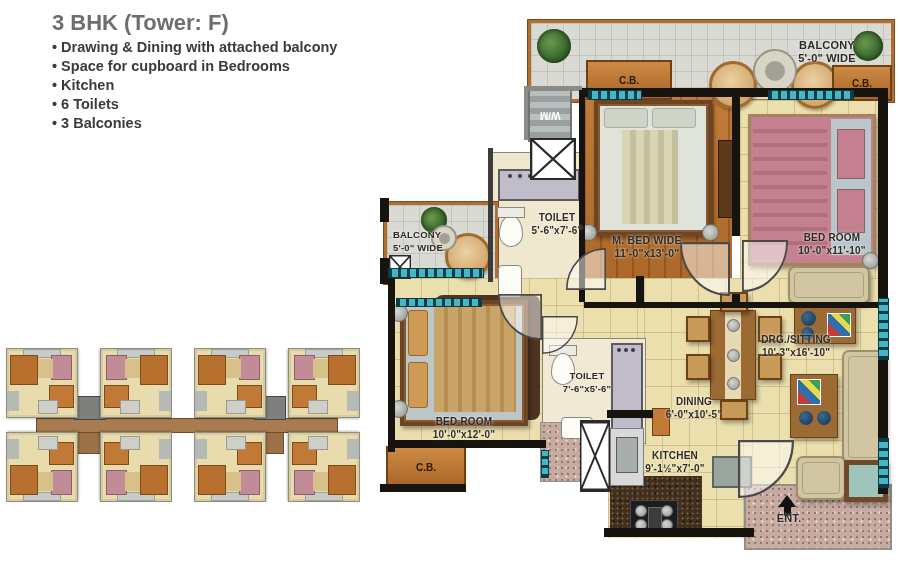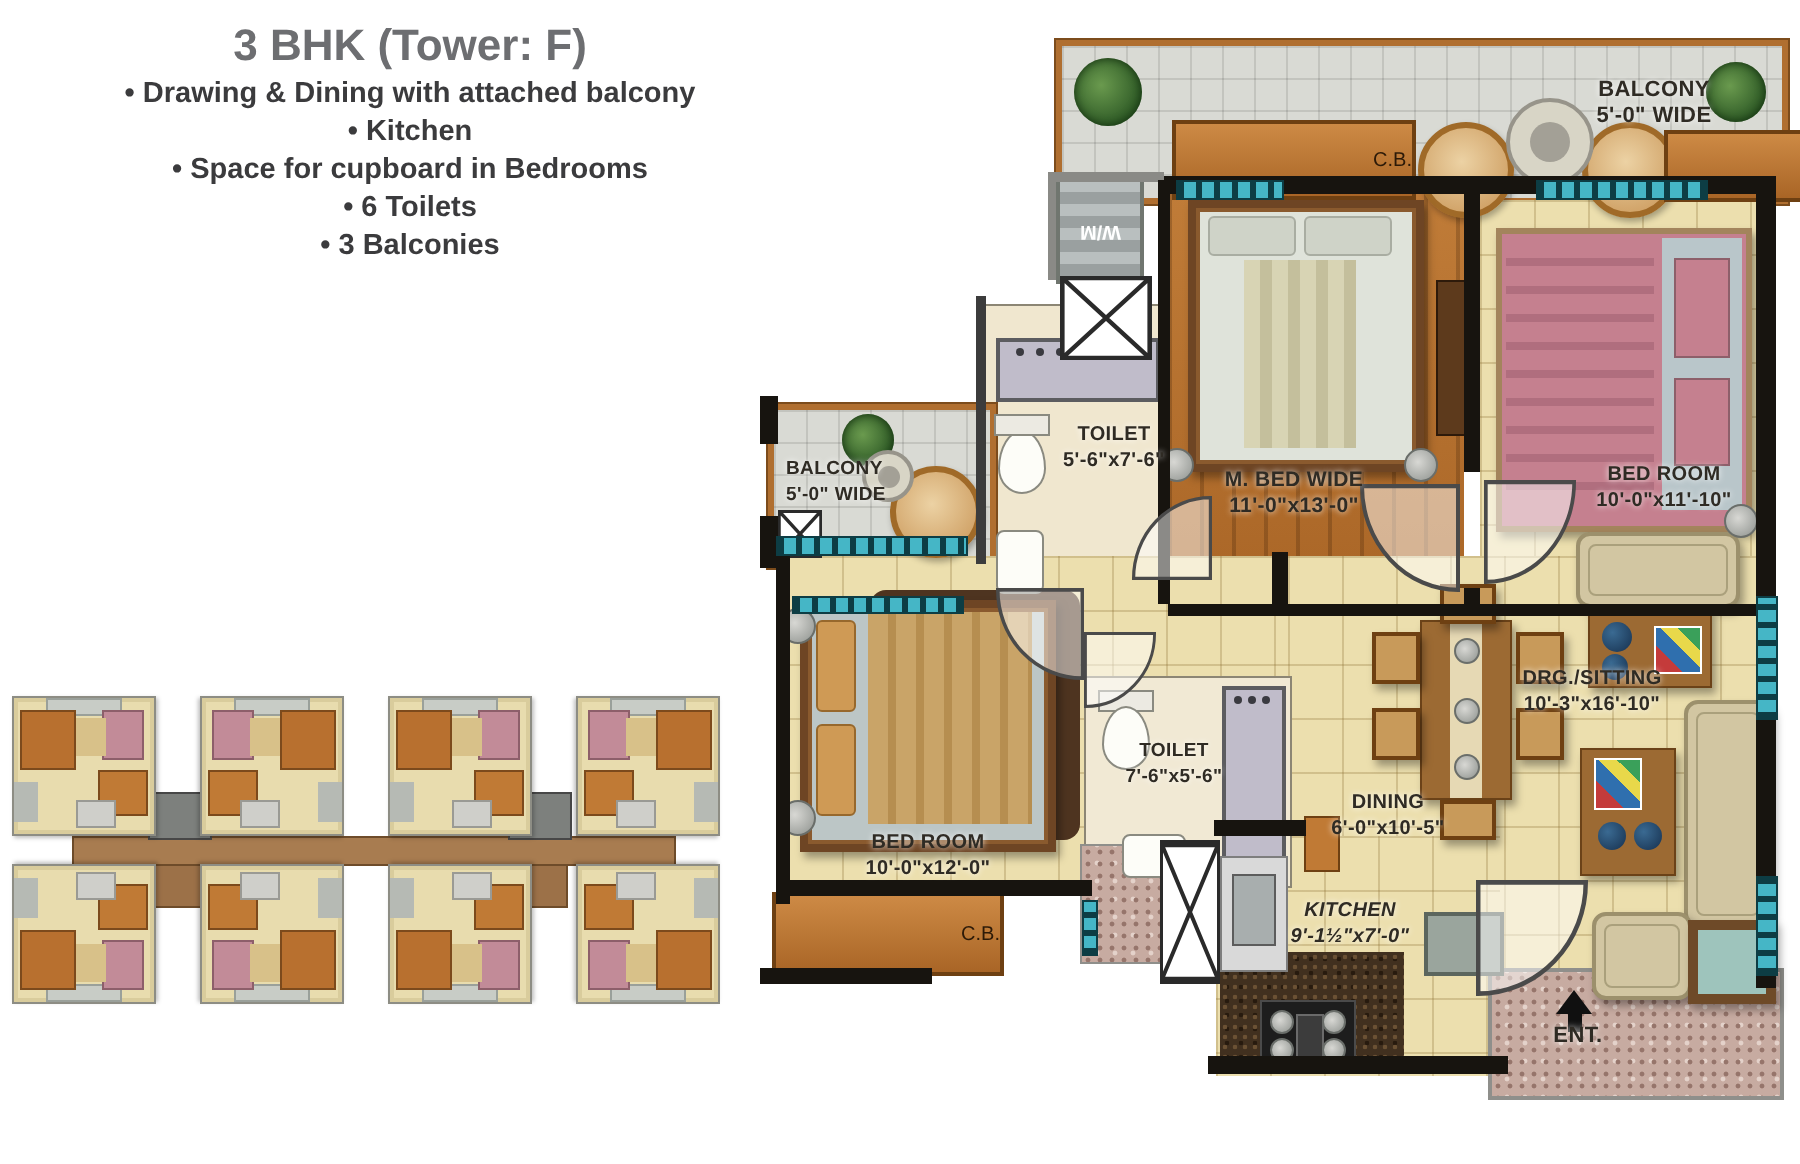--- a/index.html
+++ b/index.html
@@ -1,19 +1,19 @@
 <!DOCTYPE html>
 <html><head>
 <meta charset="utf-8">
 <style>
   html,body{margin:0;padding:0;background:#fff;}
   .page{position:relative;width:900px;height:582px;background:#fff;overflow:hidden;
         font-family:"Liberation Sans","DejaVu Sans",sans-serif;}
   
-  .info{position:absolute;left:40px;top:10px;width:330px;text-align:center;}
+  .info{position:absolute;left:52px;top:10px;width:330px;text-align:left;}
   .info h1{margin:0;font-size:22px;line-height:26px;font-weight:bold;color:#6d6e71;}
   .info h2{margin:2px 0 6px 0;font-size:20px;line-height:24px;font-weight:bold;color:#77787b;}
   .feat{list-style:none;margin:2px 0 0 0;padding:0;font-size:14.5px;line-height:19px;
         font-weight:bold;color:#3b3b3d;}
   .cluster-head{position:absolute;left:30px;top:288px;width:320px;text-align:center;
         font-size:17px;line-height:22px;font-weight:bold;color:#808184;}
   
   .cluster{position:absolute;left:6px;top:346px;width:344px;height:154px;}
   .unit{position:absolute;width:70px;height:68px;background:#e8dcae;border:1px solid #8d8d84;
         box-shadow:inset 0 0 0 2px #d9cc9c, 1px 1px 2px rgba(0,0,0,.25);}
@@ -40,21 +40,21 @@
       linear-gradient(90deg,rgba(0,0,0,.10) 1px,transparent 1px);background-size:16px 16px;}
   .wood{background:linear-gradient(#c07c38,#a96526);}
   .wood:after{content:"";position:absolute;inset:0;background:
       repeating-linear-gradient(90deg,rgba(60,30,5,.25) 0 2px,transparent 2px 16px);}
   .oframe{border:3px solid #b06f30;box-shadow:0 0 0 1px #7c4c1c;}
   .wall{background:#17140f;z-index:6;}
   .gwall{background:#8a8a86;z-index:6;}
   .win{background:#45b6c6;background-image:repeating-linear-gradient(90deg,#0d3d44 0 3px,transparent 3px 9px);z-index:7;border:1px solid #0d3d44;}
   .winv{background:#45b6c6;background-image:repeating-linear-gradient(0deg,#0d3d44 0 3px,transparent 3px 9px);z-index:7;border:1px solid #0d3d44;}
   .cb{background:linear-gradient(#cd8a45,#a96526);border:2px solid #6e4012;z-index:5;
-      display:flex;align-items:center;justify-content:flex-end;font-size:10px;font-weight:normal;color:#2c1a08;padding-left:36px;}
+      display:flex;align-items:center;justify-content:center;font-size:10px;font-weight:bold;color:#2c1a08;}
   .rlabel{position:absolute;z-index:9;text-align:center;font-weight:bold;color:#2f2b24;
       font-size:10px;line-height:12.5px;letter-spacing:.2px;text-shadow:0 0 3px rgba(255,255,255,.9);}
   .rlabel span{display:block;}
   .furn{position:absolute;z-index:5;box-shadow:2px 3px 4px rgba(0,0,0,.35);}
   .sofa{background:#d2c6a2;border:2px solid #9c906c;border-radius:7px;}
   .sofa:after{content:"";position:absolute;inset:4px;border:1px solid #aaa07c;border-radius:4px;}
   .ctable{background:#9c6a33;border:1px solid #6b4218;}
   .bluedot{position:absolute;border-radius:50%;background:radial-gradient(circle at 35% 35%,#3a6a92,#16304e);}
   .mag{position:absolute;background:
       linear-gradient(45deg,#c43b3b 0 30%,#2f6fae 30% 55%,#e8d84a 55% 75%,#3aa05a 75%);border:1px solid #fff;}
@@ -90,22 +90,22 @@
 </style>
 </head>
 <body>
 
 <div class="page">
 
   <section class="info">
     <h1>3 BHK (Tower: F)</h1>
     <ul class="feat">
         <li>• Drawing &amp; Dining with attached balcony</li>
+        <li>• Space for cupboard in Bedrooms</li>
         <li>• Kitchen</li>
-        <li>• Space for cupboard in Bedrooms</li>
         <li>• 6 Toilets</li>
         <li>• 3 Balconies</li>
       </ul>
   </section>
 
 
   <div class="cluster">
     <div class="corridor"></div>
     <div class="lift" style="left:68px;"></div>
     <div class="lift" style="left:248px;"></div>
@@ -352,21 +352,21 @@
     </div>
     <div class="abs granite-dark" style="left:230px;top:466px;width:92px;height:58px;z-index:4;"></div>
     <div class="abs" style="left:250px;top:490px;width:46px;height:32px;background:#1d1d1d;border:1px solid #4a4a4a;z-index:5;">
       <i class="lamp" style="left:4px;top:4px;width:10px;height:10px;"></i>
       <i class="lamp" style="left:4px;top:18px;width:10px;height:10px;"></i>
       <i class="lamp" style="left:30px;top:4px;width:10px;height:10px;"></i>
       <i class="lamp" style="left:30px;top:18px;width:10px;height:10px;"></i>
       <div style="position:absolute;left:17px;top:6px;width:12px;height:20px;background:#3c3c3c;border:1px solid #6a6a6a;"></div>
     </div>
     <div class="abs" style="left:332px;top:446px;width:36px;height:28px;background:#9aa59d;border:2px solid #5c665e;z-index:5;"></div>
-    <div class="rlabel" style="left:252px;top:440px;width:86px;font-style:italic;">
+    <div class="rlabel" style="left:252px;top:440px;width:86px;">
       <span>KITCHEN</span>
       <span>9'-1½"x7'-0"</span>
     </div>
     <div class="abs" style="left:272px;top:398px;width:16px;height:26px;background:#c07a35;border:1px solid #6e4012;z-index:6;"></div>
     <div class="abs granite-pink" style="left:160px;top:412px;width:40px;height:58px;border:1px solid #8f8f8b;"></div>
     <div class="shaft" style="left:200px;top:410px;width:30px;height:72px;">
       <svg viewBox="0 0 40 40" preserveAspectRatio="none">
           <path d="M1,1 H39 V39 H1 Z M1,1 L39,39 M39,1 L1,39" fill="#fff" stroke="#2a2a2a" stroke-width="2"></path>
         </svg>
     </div>

